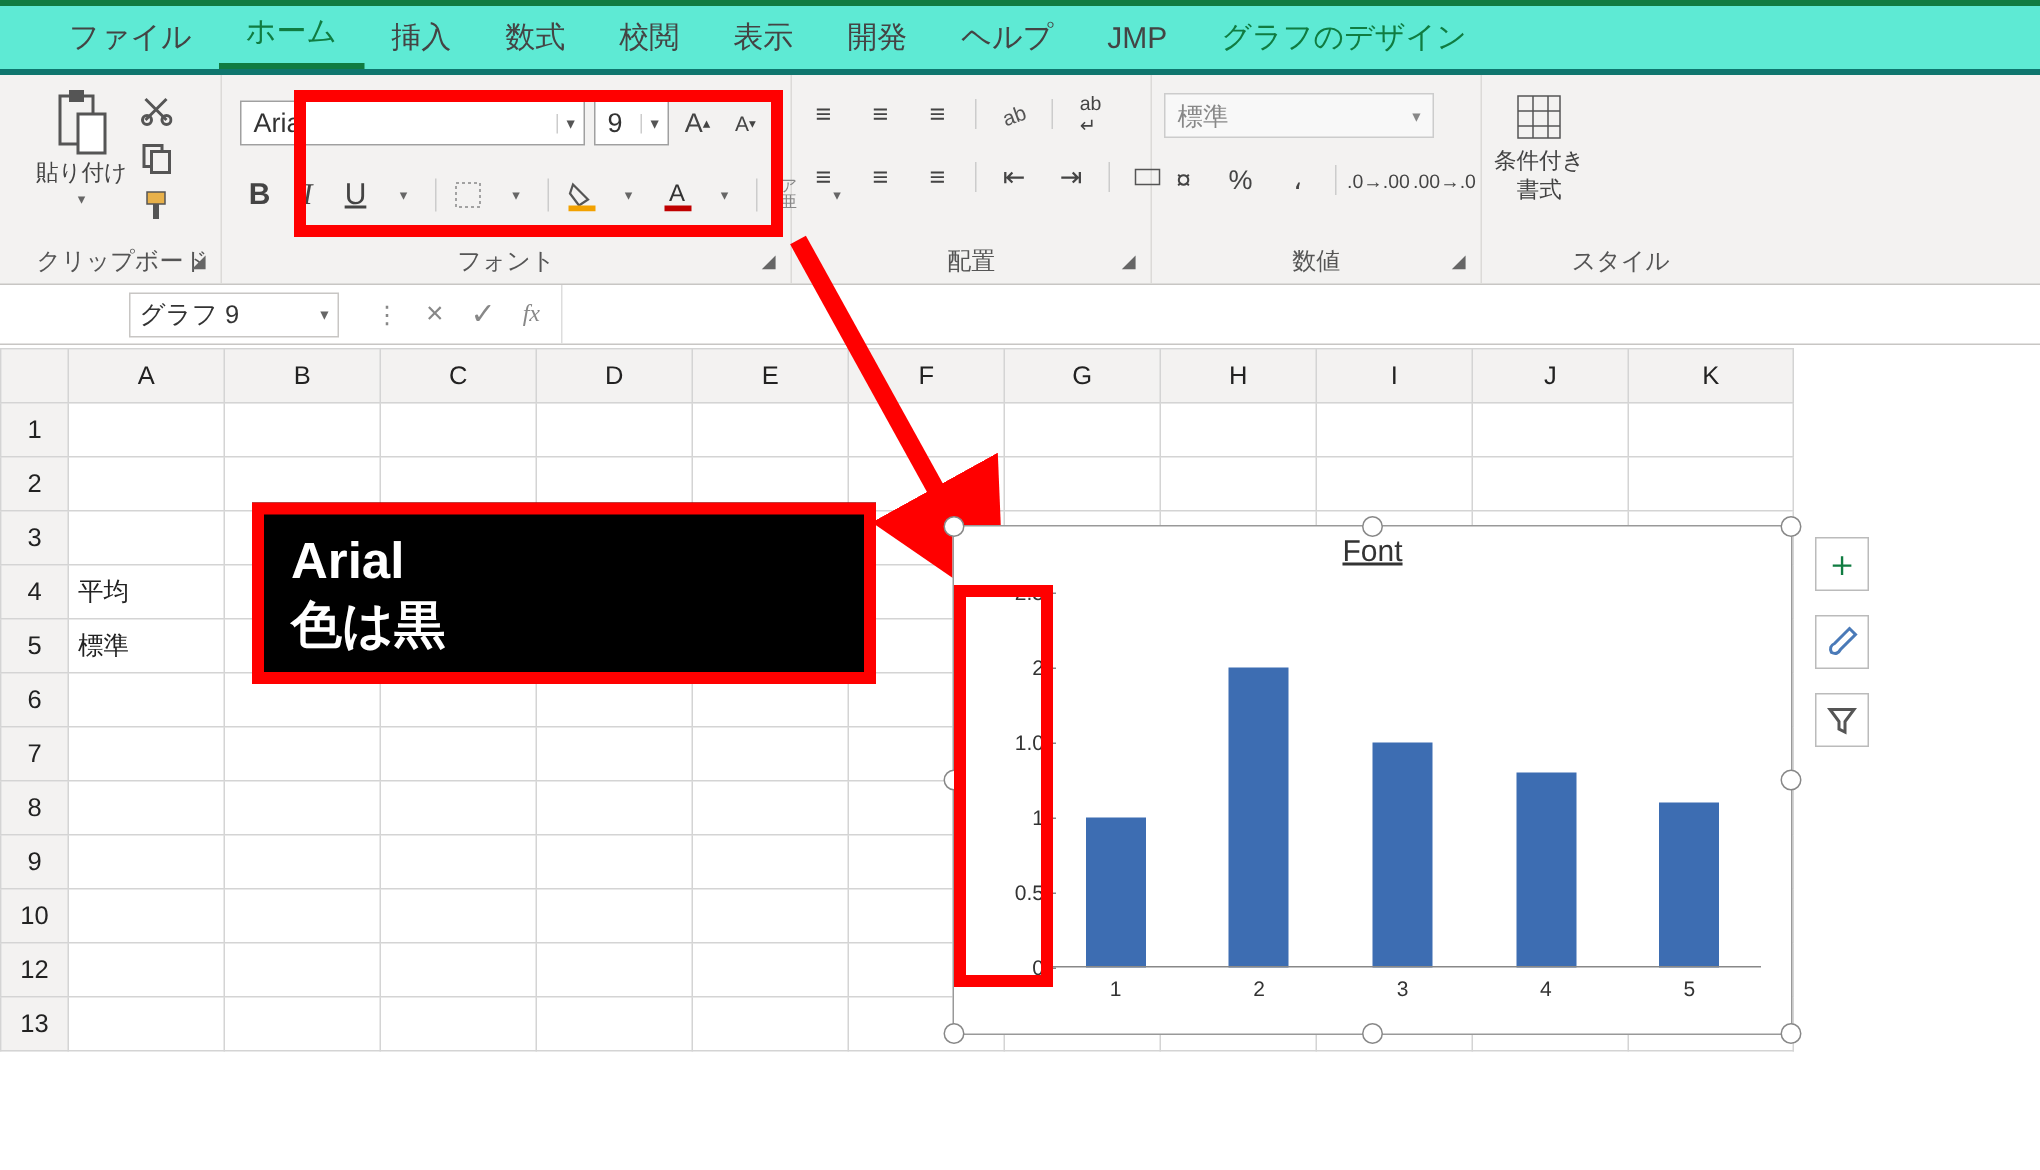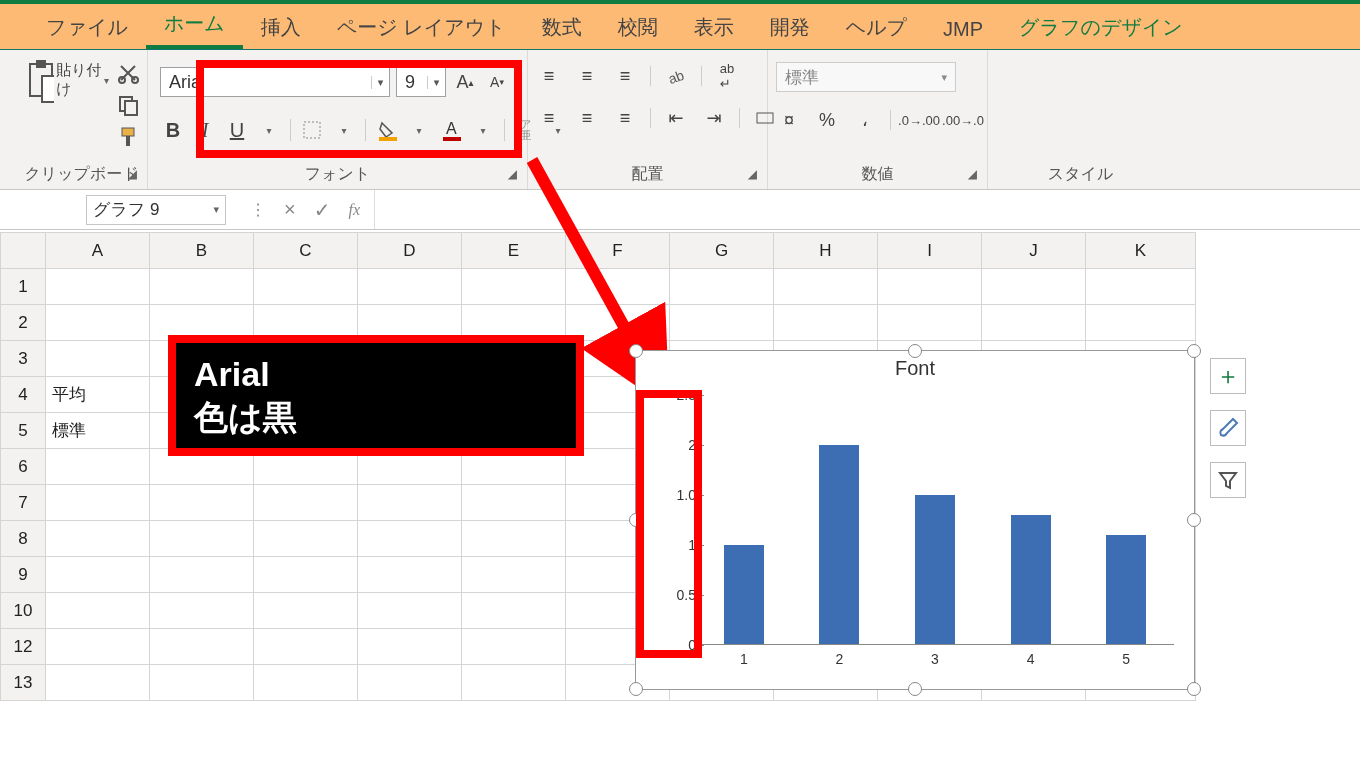--- a/index.html
+++ b/index.html
@@ -9,32 +9,32 @@
     --ribbon-bg:#f3f2f1;
     --grid-border:#d0d7de;
     --cell-border:#d4d4d4;
     --bar-color:#3d6db2;
   }
   *{box-sizing:border-box;font-family:"Meiryo","Yu Gothic",Arial,sans-serif;}
   body{margin:0;width:1360px;height:780px;background:#fff;color:#333;overflow:hidden;position:relative;}
   
   .app-topline{height:4px;background:var(--accent);}
   
-  .tab-bar{display:flex;align-items:flex-end;height:46px;padding:0 18px 0 28px;background:#fdba74;border-bottom:1px solid #0f766e;}
+  .tab-bar{display:flex;align-items:flex-end;height:46px;padding:0 18px 0 28px;background:#5eead4;border-bottom:4px solid #0f766e;}
   .tab{padding:10px 18px 8px;font-size:20px;color:#444;cursor:pointer;}
   .tab.active{color:var(--accent);border-bottom:4px solid var(--accent);font-weight:400;}
   .tab.green{color:var(--accent);}
   
   .ribbon{display:flex;height:140px;background:var(--ribbon-bg);border-bottom:1px solid #c8c6c4;position:relative;}
   .group{border-right:1px solid #dcdad8;display:flex;flex-direction:column;justify-content:space-between;padding:6px 8px 0;}
   .group-label{font-size:16px;color:#555;text-align:center;padding:6px 0 4px;position:relative;}
   .group-label .dlg{position:absolute;right:2px;top:9px;font-size:12px;color:#666;}
   .clipboard{width:148px;}
   .clipboard .body{display:flex;gap:8px;align-items:flex-start;height:100px;}
-  .paste{display:flex;flex-direction:row;align-items:center;gap:2px;color:#444;}
+  .paste{display:flex;flex-direction:column;align-items:center;gap:2px;color:#444;}
   .mini-col{display:flex;flex-direction:column;gap:10px;align-items:center;padding-top:6px;}
   .font-group{width:380px;position:relative;}
   .font-body{height:100px;display:flex;flex-direction:column;justify-content:center;gap:12px;}
   .font-row{display:flex;align-items:center;gap:6px;height:36px;}
   .font-combo{display:flex;align-items:center;border:1px solid #a0a0a0;background:#fff;height:30px;}
   .font-combo .txt{padding:0 8px;font-size:18px;flex:1;}
   .font-combo .dd{width:18px;text-align:center;border-left:1px solid #ccc;color:#555;font-size:11px;}
   .btn{min-width:26px;height:28px;display:inline-flex;align-items:center;justify-content:center;color:#444;}
   .align-group{width:240px;}
   .num-group{width:220px;}
@@ -82,21 +82,20 @@
 </style>
 </head>
 <body>
 
 <div class="app-topline"></div>
 
 <div class="tab-bar">
   <div class="tab">ファイル</div>
   <div class="tab active">ホーム</div>
   <div class="tab">挿入</div>
-  <div class="tab">ページ レイアウト</div>
   <div class="tab">数式</div>
   <div class="tab">校閲</div>
   <div class="tab">表示</div>
   <div class="tab">開発</div>
   <div class="tab">ヘルプ</div>
   <div class="tab">JMP</div>
   <div class="tab green">グラフのデザイン</div>
 </div>
 
 <div class="ribbon">
@@ -235,20 +234,31 @@
         <span style="border-left:1px solid #ccc;height:20px;"></span>
         <span class="btn" style="font-size:13px;">.0→.00</span>
         <span class="btn" style="font-size:13px;">.00→.0</span>
       </div>
     </div>
     <div class="group-label"><span>数値</span><span class="dlg">◢</span></div>
   </div>
 
   <div class="group style-group" style="border-right:none;">
     <div class="style-body">
+      <div class="style-btn">
+        <svg width="36" height="36">
+            <rect x="4" y="4" width="28" height="28" fill="none" stroke="#555"></rect>
+            <line x1="4" y1="14" x2="32" y2="14" stroke="#555"></line>
+            <line x1="4" y1="24" x2="32" y2="24" stroke="#555"></line>
+            <line x1="14" y1="4" x2="14" y2="32" stroke="#555"></line>
+            <line x1="24" y1="4" x2="24" y2="32" stroke="#555"></line>
+          </svg>
+        <span style="white-space:pre;text-align:center;">条件付き
+書式</span>
+      </div>
     </div>
     <div class="group-label">スタイル</div>
   </div>
 
   <div class="hl-font" style="left:196px;top:10px;width:326px;height:98px;"></div>
 </div>
 
 <div class="formula-bar">
   <div class="name-box">
     <span>グラフ 9</span>
@@ -459,21 +469,21 @@
 
 <svg width="1360" height="780" style="position:absolute;left:0;top:0;pointer-events:none;">
   <defs>
     <marker id="ah" markerWidth="8" markerHeight="8" refX="6" refY="4" orient="auto">
       <path d="M0,0 L8,4 L0,8 Z" fill="#ff0000"></path>
     </marker>
   </defs>
   <line x1="532" y1="160" x2="658" y2="388" stroke="#ff0000" stroke-width="12" marker-end="url(#ah)"></line>
 </svg>
 
-<div class="chart-obj" style="left:635px;top:350px;width:560px;height:340px;">
+<div class="chart-obj" style="left:635px;top:350px;width:560px;height:340px;text-decoration:underline;">
   <div class="chart-title">Font</div>
 
   <div class="y-axis" id="yaxis">
       <div class="y-tick" style="bottom: 0%;">0</div>
       <div class="y-tick" style="bottom: 20%;">0.5</div>
       <div class="y-tick" style="bottom: 40%;">1</div>
       <div class="y-tick" style="bottom: 60%;">1.0</div>
       <div class="y-tick" style="bottom: 80%;">2</div>
       <div class="y-tick" style="bottom: 100%;">2.5</div>
     </div>

